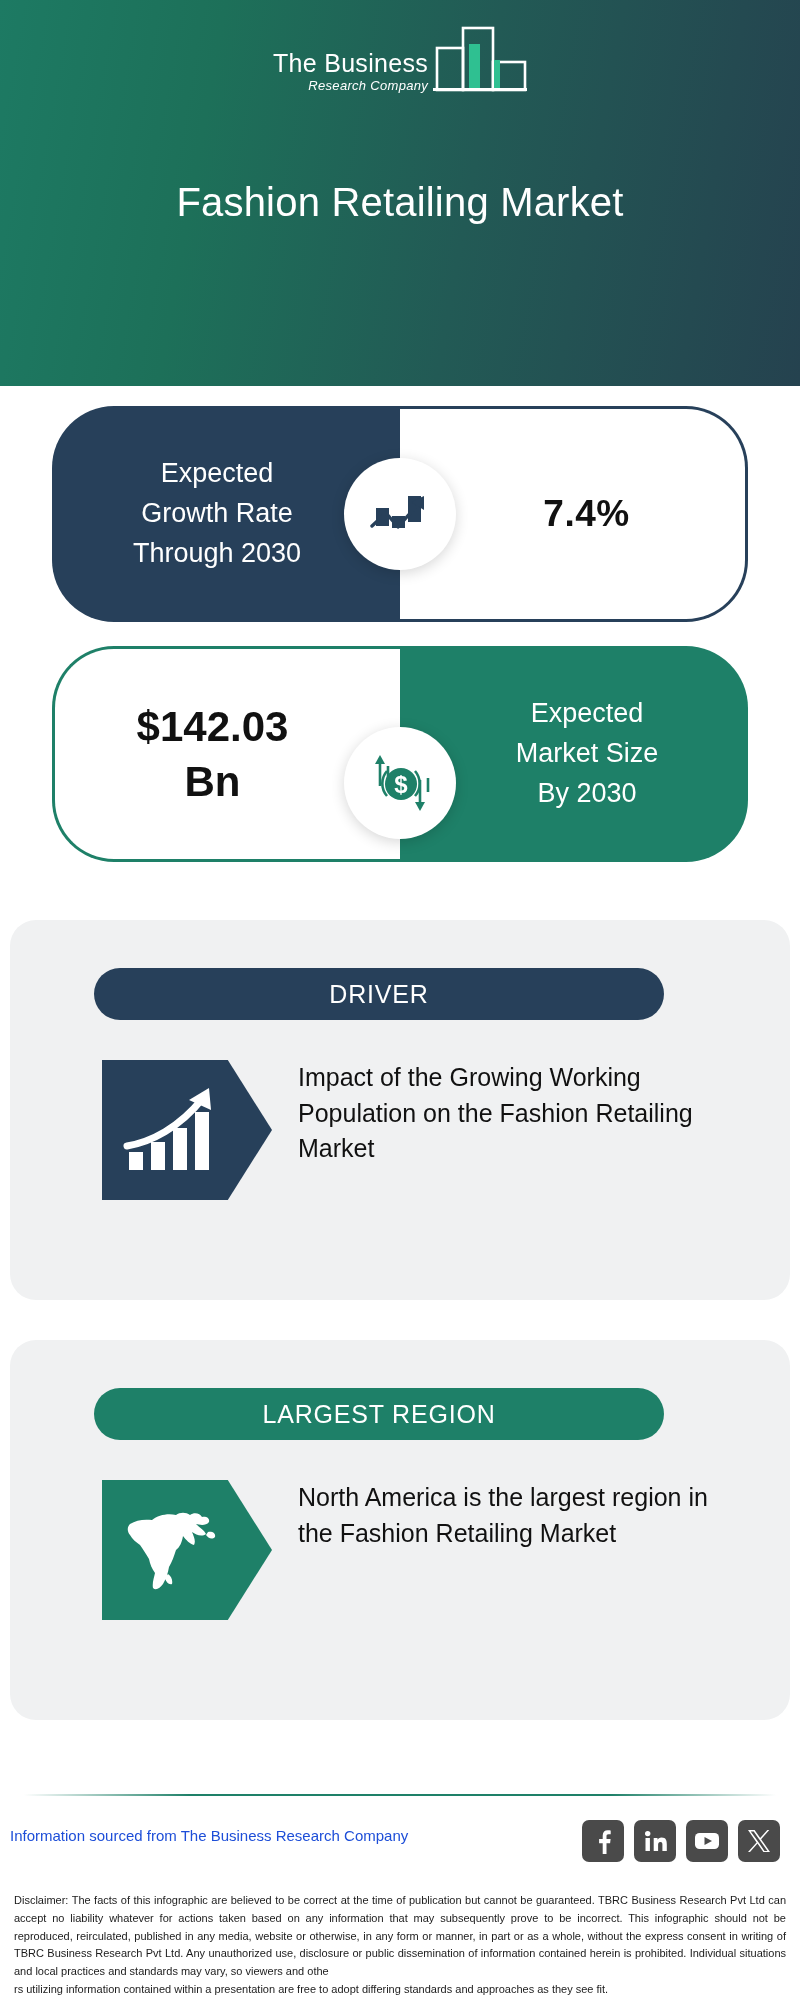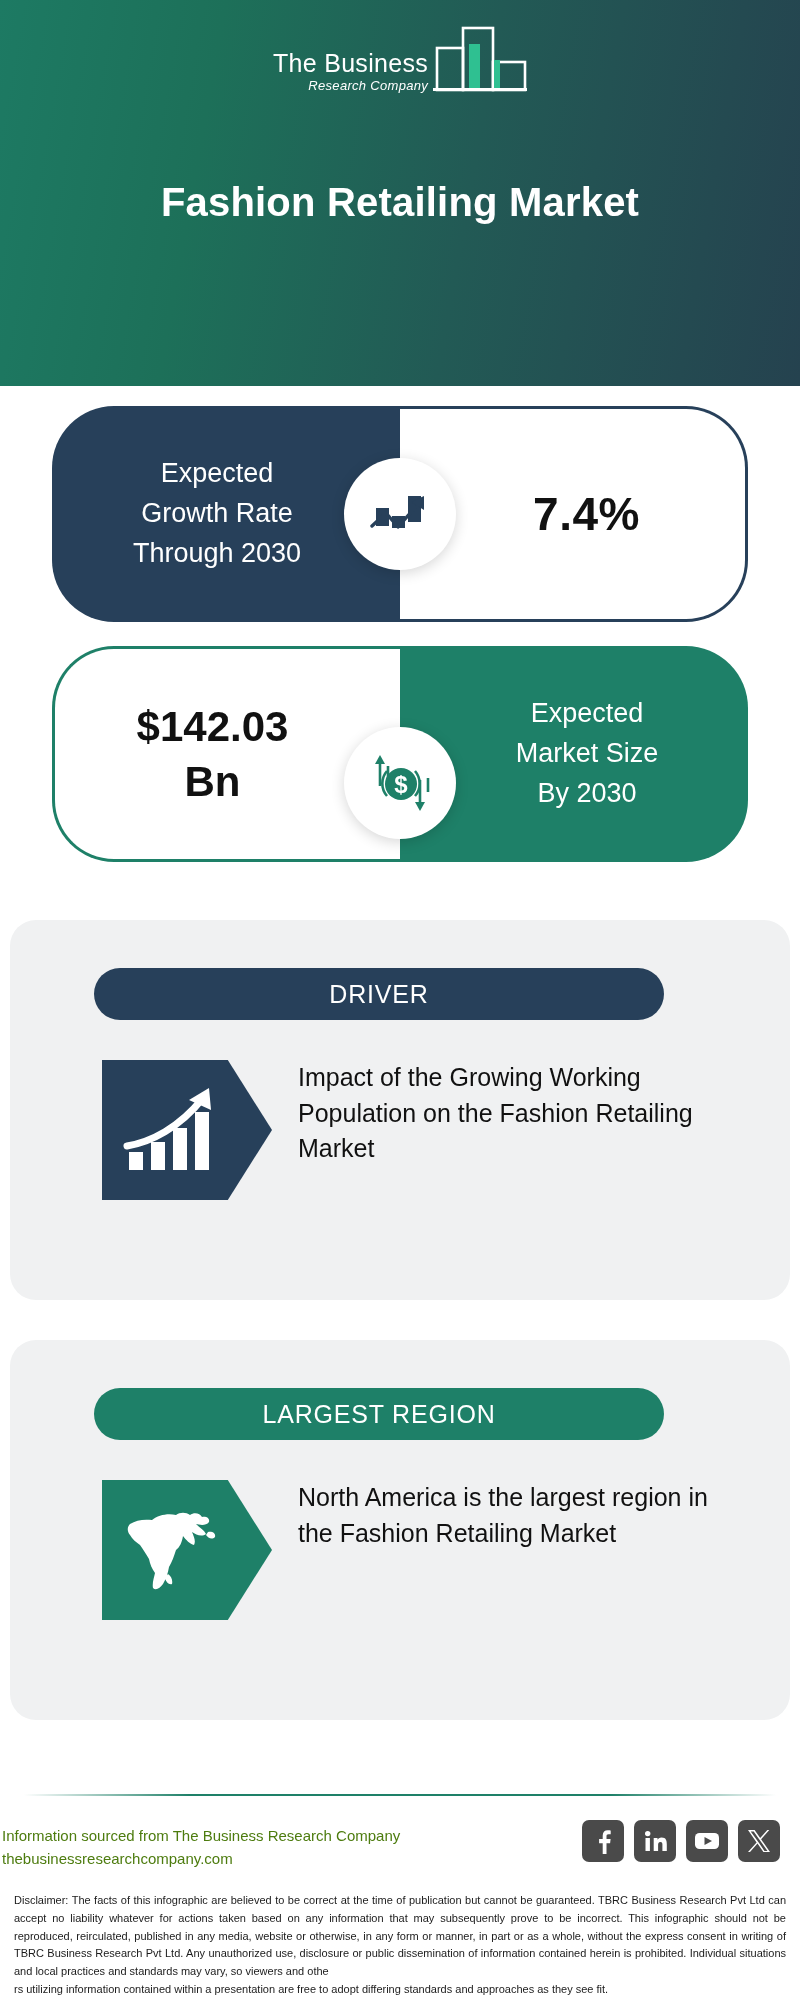--- a/index.html
+++ b/index.html
@@ -22,21 +22,21 @@
     display:flex; justify-content:center; align-items:flex-end;
   }
   .logo-inner { display:flex; align-items:flex-end; gap:0px; }
   .logo-text { display:flex; flex-direction:column; align-items:flex-end; padding-bottom:3px;margin-top:24px; }
   .logo-l1 { color:#ffffff; font-size:25px; font-weight:300; letter-spacing:0.3px; line-height:1.05; }
   .logo-l2 { color:#ffffff; font-size:13px; font-weight:300; letter-spacing:0.3px; line-height:1.2; margin-top:2px;font-style:italic; }
   .logo-mark { margin-left:3px; margin-bottom:1px; }
 
   .infotitle {
     position:absolute; left:0; top:180px; width:800px; text-align:center;
-    color:#ffffff; font-size:40px; font-weight:700; letter-spacing:0.2px;
+    color:#ffffff; font-size:40px; font-weight:400; letter-spacing:0.2px;
   }
 
   
   .stat1 { position:absolute; left:52px; top:406px; width:696px; height:216px; }
   .stat1-left {
     position:absolute; left:0; top:0; width:348px; height:216px;
     background:#27405a;
     border-radius:62px 0 0 62px;
     display:flex; align-items:center; justify-content:center;
   }
@@ -44,21 +44,21 @@
     color:#ffffff; font-size:27px; font-weight:400; line-height:1.48; text-align:center;
     padding-right:18px;
   }
   .stat1-right {
     position:absolute; left:348px; top:0; width:348px; height:216px;
     border:3px solid #27405a; border-left:none;
     border-radius:0 62px 62px 0;
     background:#ffffff;
     display:flex; align-items:center; justify-content:center;
   }
-  .stat1-right .val { color:#111111; font-size:46px; font-weight:700; letter-spacing:0.5px; padding-left:28px; }
+  .stat1-right .val { color:#111111; font-size:37px; font-weight:700; letter-spacing:0.5px; padding-left:28px; }
 
   
   .stat2 { position:absolute; left:52px; top:646px; width:696px; height:273px; }
   .stat2-left {
     position:absolute; left:0; top:0; width:348px; height:216px;
     border:3px solid #1e8068; border-right:none;
     border-radius:62px 0 0 62px;
     background:#ffffff;
     display:flex; align-items:center; justify-content:center;
   }
@@ -117,22 +117,22 @@
     position:absolute; left:288px; top:140px; width:430px;
     color:#111111; font-size:25px; font-weight:400; line-height:1.42;
   }
 
   
   .divider {
     position:absolute; left:24px; top:1794px; width:752px; height:2px;
     background:linear-gradient(90deg,rgba(30,128,104,0) 0%,#1e8068 22%,#1e8068 78%,rgba(30,128,104,0) 100%);
   }
   .src {
-    position:absolute; left:2px; top:1824px; width:470px;
-    color:#4d7c0f; font-size:15px; font-weight:400; line-height:1.55;
+    position:absolute; left:10px; top:1824px; width:470px;
+    color:#1d4ed8; font-size:15px; font-weight:400; line-height:1.55;
   }
   .socials {
     position:absolute; right:20px; top:1820px;
     display:flex; gap:10px; align-items:center;
   }
   .sicon {
     width:42px; height:42px; border-radius:7px; background:#4a4a4a;
     display:flex; align-items:center; justify-content:center;
   }
   .disclaimer {
@@ -251,21 +251,20 @@
           M46,74 C49,76 51,80 50,84 C47,85 44,82 43,78 Z"></path>
       </svg>
     </div>
     <div class="panel-text">North America is the largest region in the Fashion Retailing Market</div>
   </div>
 
   <div class="divider"></div>
 
   <div class="src">
     <div>Information sourced from The Business Research Company</div>
-    <div>thebusinessresearchcompany.com</div>
   </div>
 
   <div class="socials">
     <div class="sicon">
       <svg width="24" height="26" viewBox="0 0 24 26">
         <path fill="#ffffff" d="M15.5 26V15.2h3.6l0.5-4.2h-4.1V8.3c0-1.2 0.3-2 2-2h2.2V2.5C19.3 2.4 18.1 2.3 16.7 2.3c-3 0-5 1.8-5 5.2v3.5H8.1v4.2h3.6V26H15.5z"></path>
       </svg>
     </div>
     <div class="sicon">
       <svg width="24" height="24" viewBox="0 0 24 24">

